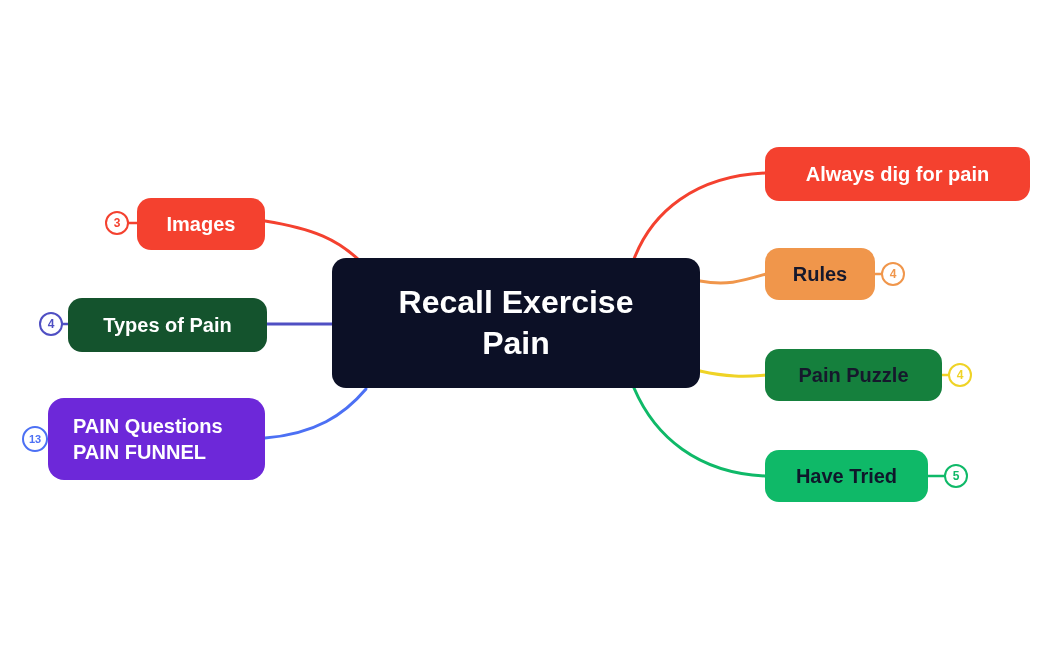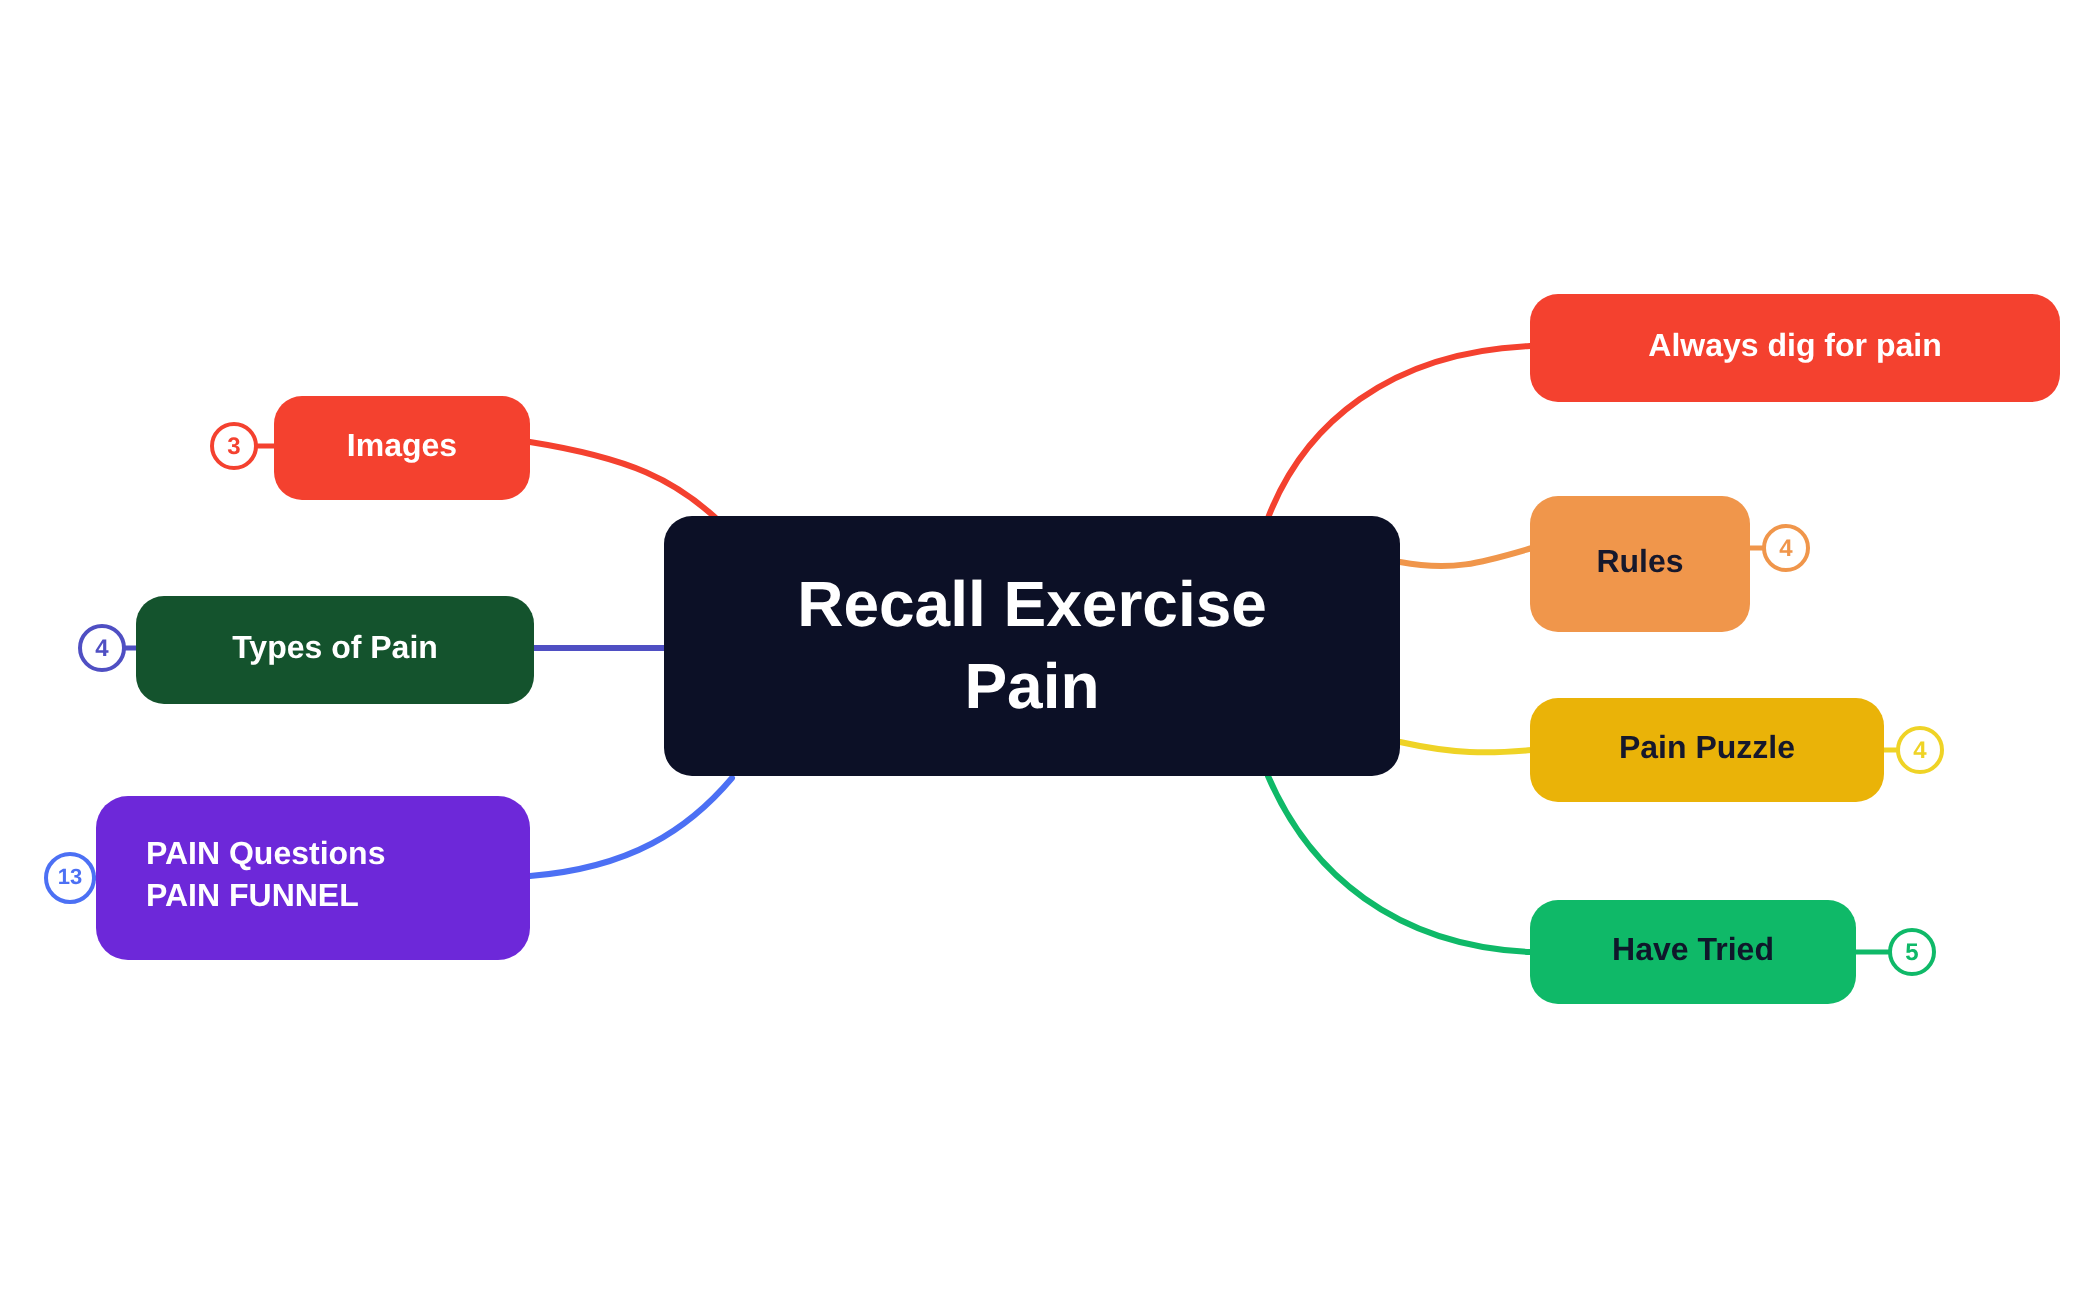--- a/index.html
+++ b/index.html
@@ -5,21 +5,21 @@
   html,body{margin:0;padding:0;background:#fff;}
   .canvas{
     position:relative;width:1050px;height:649px;background:#ffffff;overflow:hidden;
     font-family:"Liberation Sans", sans-serif;
   }
   .connectors{position:absolute;left:0;top:0;}
   .conn{fill:none;stroke-width:3;stroke-linecap:round;}
   .stub{stroke-width:2.5;stroke-linecap:round;}
   .node{
     position:absolute;display:flex;align-items:center;justify-content:center;
-    border-radius:14px;font-weight:700;font-size:16px;line-height:1.3;
+    border-radius:14px;font-weight:700;font-size:20px;line-height:1.3;
     box-sizing:border-box;cursor:default;white-space:nowrap;
   }
   .node .line{display:block;}
   .node.multiline{flex-direction:column;align-items:flex-start;justify-content:center;
     padding-left:25px;border-radius:16px;}
   .node.center-topic{
     flex-direction:column;align-items:center;justify-content:center;
     font-size:32px;line-height:1.28;border-radius:14px;
   }
   .badge{
@@ -27,21 +27,21 @@
     border-radius:50%;display:flex;align-items:center;justify-content:center;
     font-size:12px;font-weight:700;width:24px;height:24px;cursor:default;
   }
   .badge.wide{width:26px;height:26px;font-size:11px;}
   
   #node-images      {left:137px;top:198px;width:128px;height:52px;}
   #node-types       {left:68px; top:298px;width:199px;height:54px;}
   #node-painq       {left:48px; top:398px;width:217px;height:82px;}
   #node-center      {left:332px;top:258px;width:368px;height:130px;}
   #node-always      {left:765px;top:147px;width:265px;height:54px;}
-  #node-rules       {left:765px;top:248px;width:110px;height:68px;}
+  #node-rules       {left:765px;top:248px;width:110px;height:52px;}
   #node-puzzle      {left:765px;top:349px;width:177px;height:52px;}
   #node-tried       {left:765px;top:450px;width:163px;height:52px;}
   #badge-images     {left:105px;top:211px;}
   #badge-types      {left:39px; top:312px;}
   #badge-painq      {left:22px; top:426px;}
   #badge-rules      {left:881px;top:262px;}
   #badge-puzzle     {left:948px;top:363px;}
   #badge-tried      {left:944px;top:464px;}
 </style>
 </head>
@@ -90,21 +90,21 @@
 
   <div class="node" id="node-always" style="background-color: rgb(244, 65, 47); color: rgb(255, 255, 255);">
     <span>Always dig for pain</span>
   </div>
 
   <div class="node" id="node-rules" style="background-color: rgb(240, 150, 75); color: rgb(22, 24, 44);">
     <span>Rules</span>
   </div>
   <div class="badge" id="badge-rules" style="color: rgb(240, 150, 75); border-color: rgb(240, 150, 75);">4</div>
 
-  <div class="node" id="node-puzzle" style="background-color: #eab308; color: rgb(22, 24, 44);">
+  <div class="node" id="node-puzzle" style="background-color: #15803d; color: rgb(22, 24, 44);">
     <span>Pain Puzzle</span>
   </div>
   <div class="badge" id="badge-puzzle" style="color: rgb(239, 211, 38); border-color: rgb(239, 211, 38);">4</div>
 
   <div class="node" id="node-tried" style="background-color: rgb(15, 185, 104); color: #0f172a;">
     <span>Have Tried</span>
   </div>
   <div class="badge" id="badge-tried" style="color: rgb(15, 185, 104); border-color: rgb(15, 185, 104);">5</div>
 
 </div>

